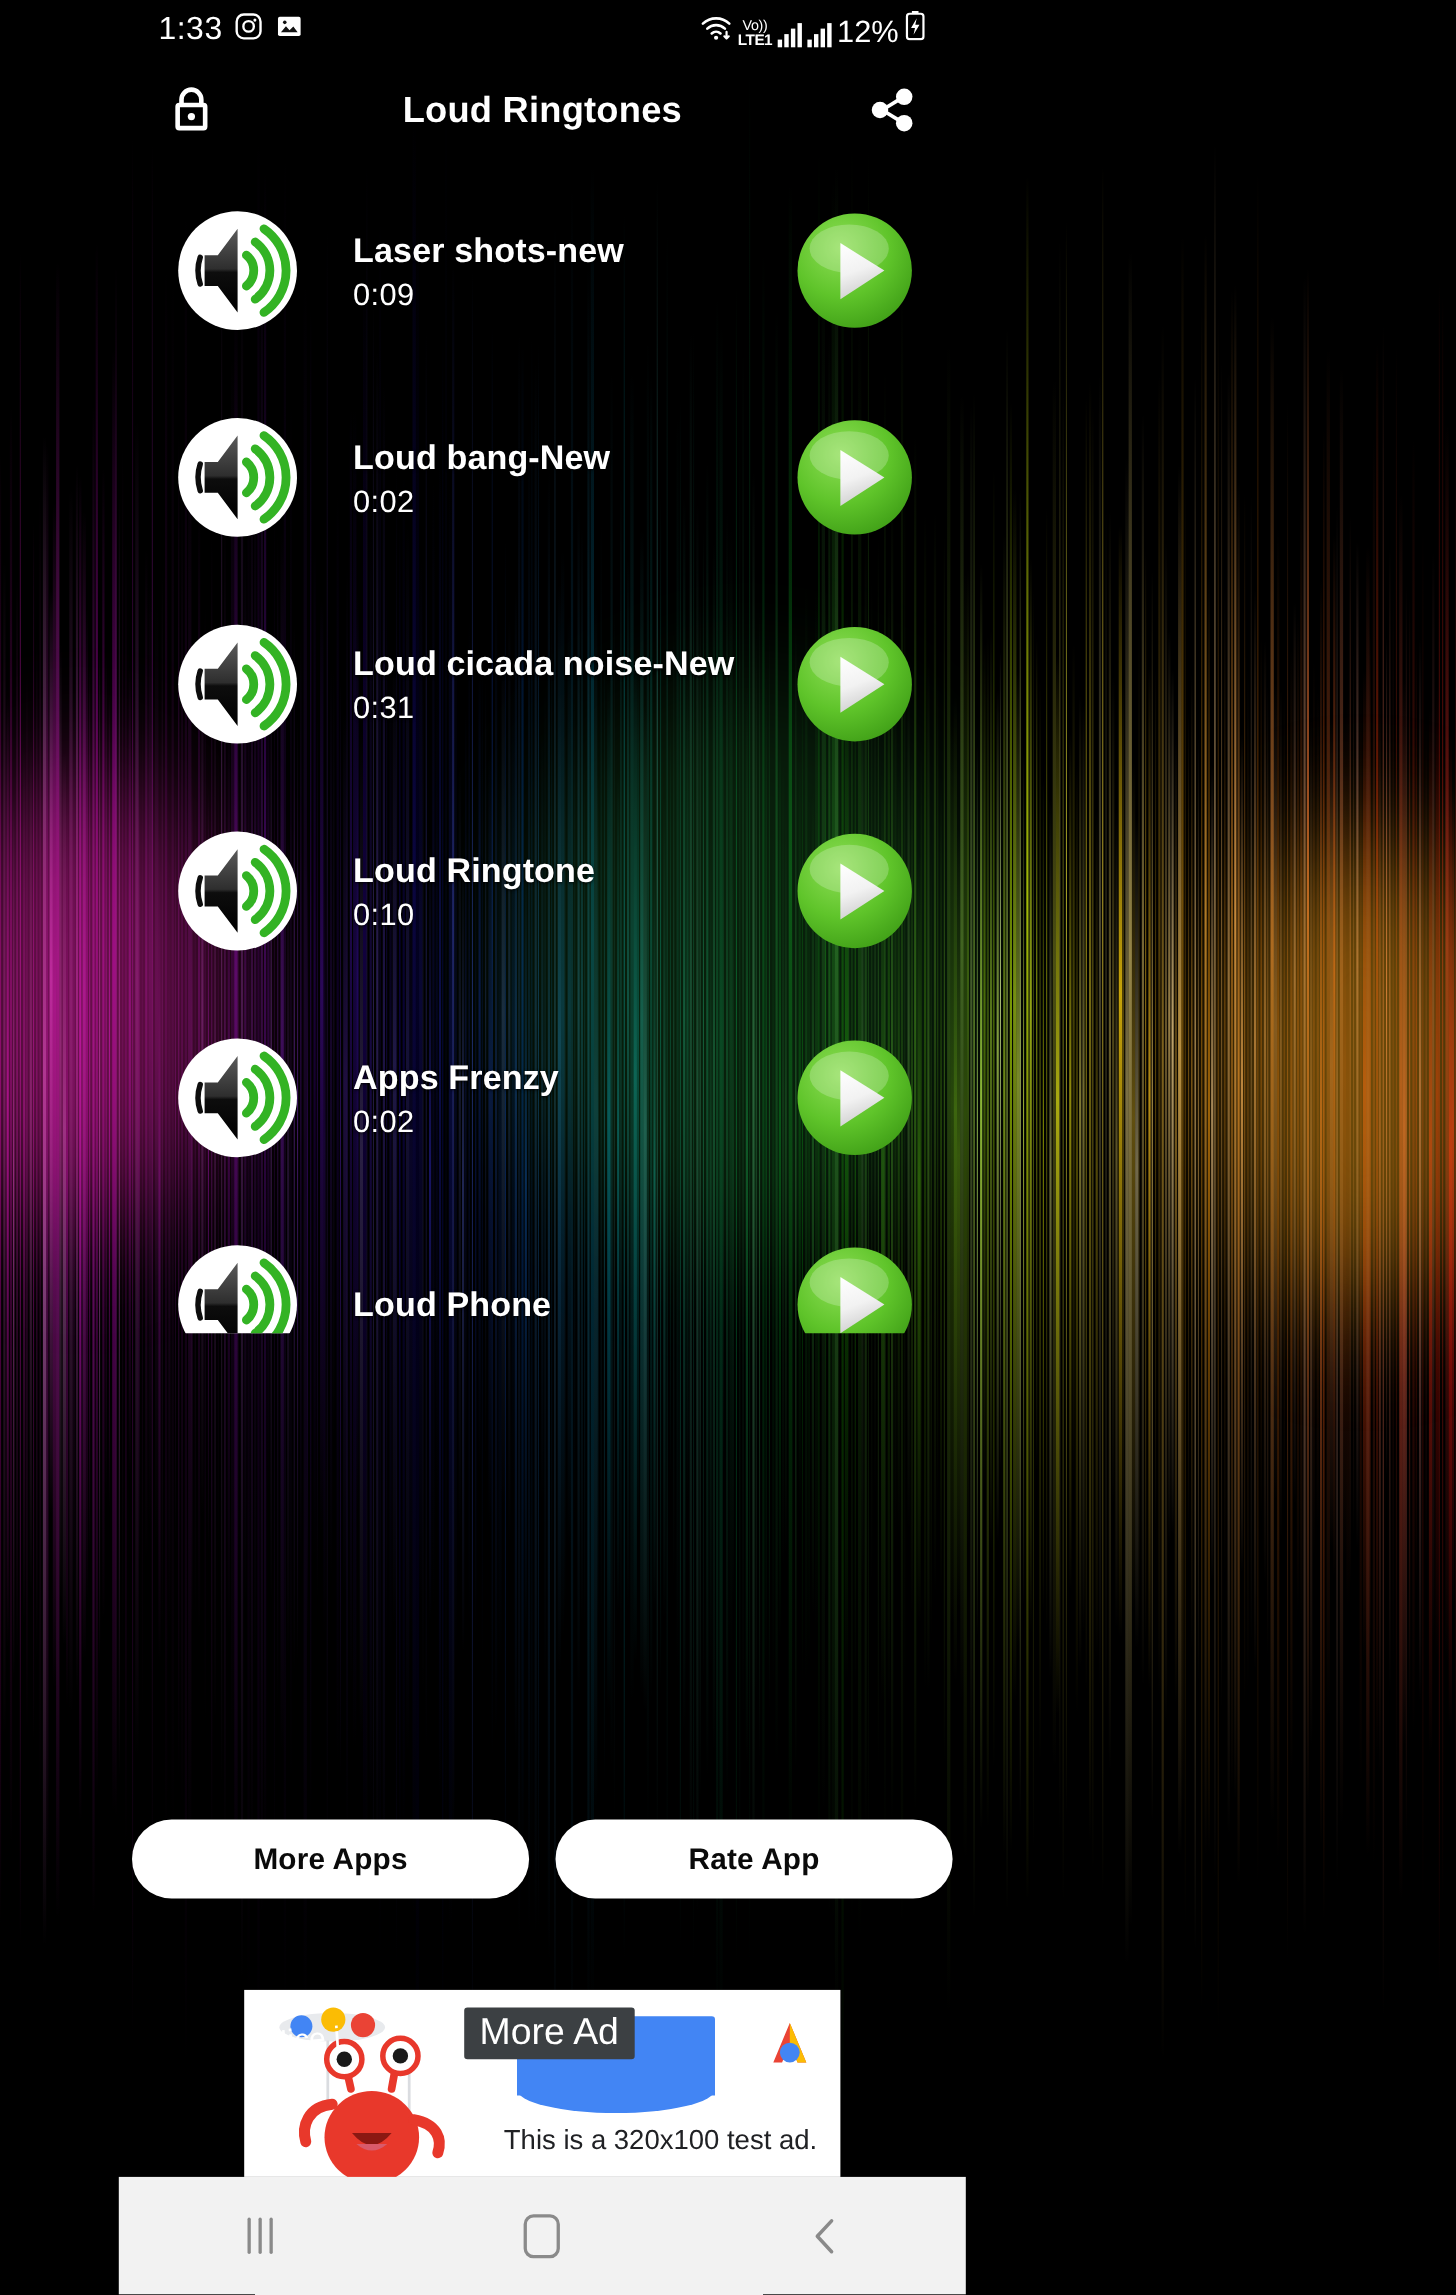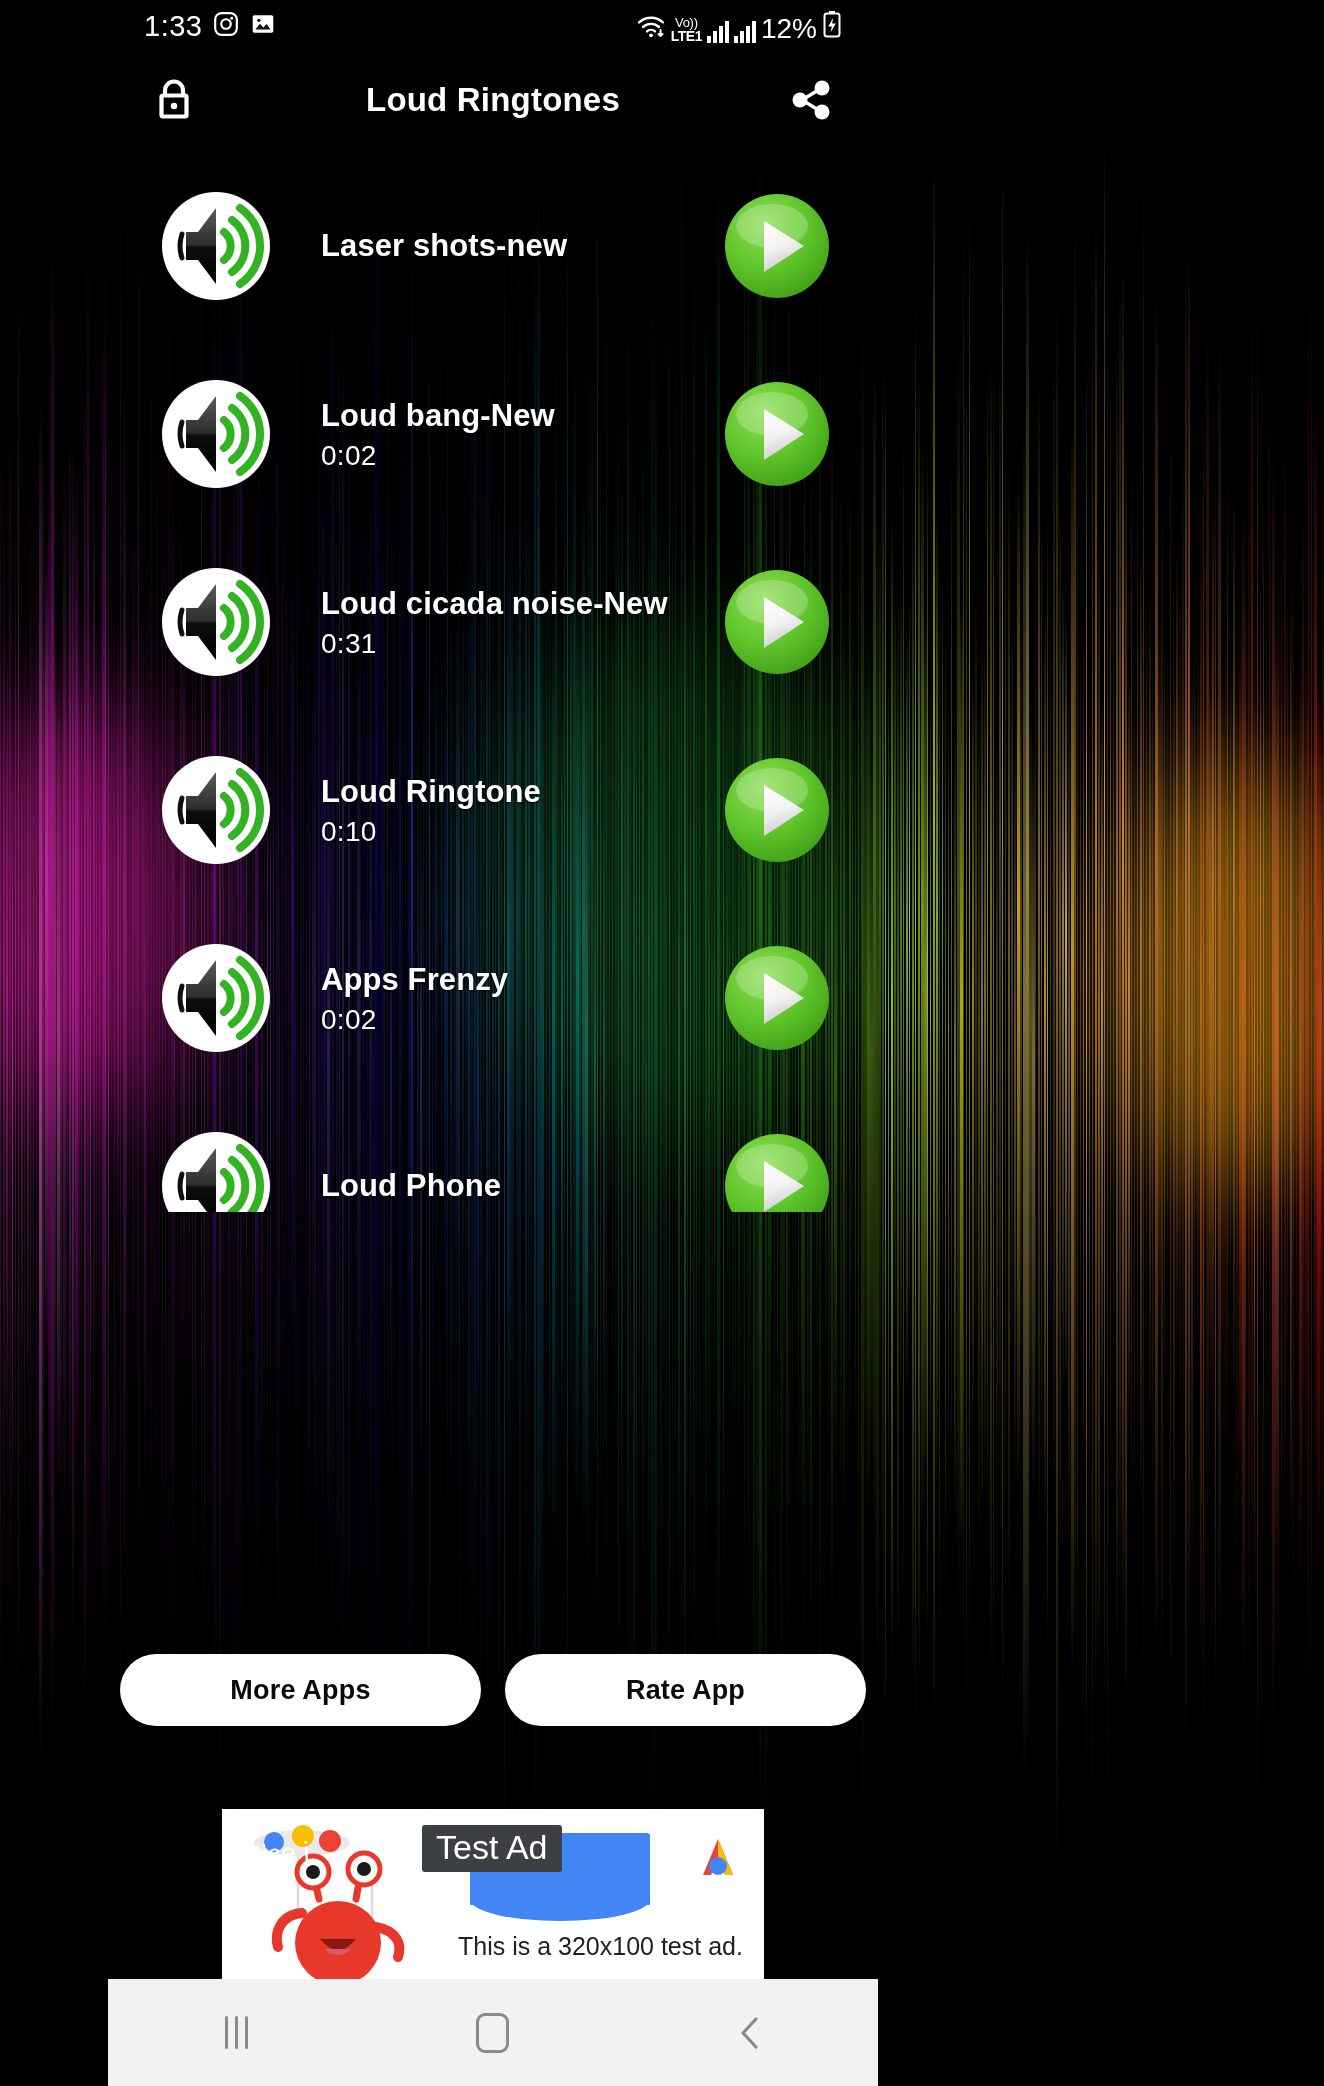--- a/index.html
+++ b/index.html
@@ -625,20 +625,21 @@
               </linearGradient>
             </defs>
             <path d="M26 42 h12 L56 18 v76 L38 70 H26 z" fill="url(#spkg)"></path>
             <path d="M22 44 q-4 12 0 24" fill="none" stroke="#0d0d0d" stroke-width="5" stroke-linecap="round"></path>
             <path d="M64 42 a18 18 0 0 1 0 28" fill="none" stroke="#33b324" stroke-width="8" stroke-linecap="round"></path>
             <path d="M72 30 a32 32 0 0 1 0 52" fill="none" stroke="#33b324" stroke-width="8" stroke-linecap="round"></path>
             <path d="M80 18 a46 46 0 0 1 0 76" fill="none" stroke="#33b324" stroke-width="8" stroke-linecap="round"></path>
           </svg></div>
         <div class="row-text">
           <div class="row-title">Laser shots-new</div>
+          <div class="row-dur">0:09</div>
         </div>
         <div class="play-btn"><svg viewBox="0 0 106 106" width="106" height="106">
             <defs>
               <radialGradient id="pg" cx="38%" cy="30%" r="78%">
                 <stop offset="0%" stop-color="#8ede56"></stop>
                 <stop offset="55%" stop-color="#5fc42a"></stop>
                 <stop offset="100%" stop-color="#3e9d16"></stop>
               </radialGradient>
               <linearGradient id="tg" x1="0" y1="0" x2="0.3" y2="1">
                 <stop offset="0%" stop-color="#ffffff"></stop>
@@ -869,21 +870,21 @@
       <circle cx="124" cy="54" r="16" fill="#fff" stroke="#e8382b" stroke-width="5"></circle>
       <circle cx="124" cy="54" r="7" fill="#1a1a1a"></circle>
       <path d="M62 98 C40 100 34 118 38 132" stroke="#e8382b" stroke-width="10" fill="none" stroke-linecap="round"></path>
       <path d="M136 112 C158 116 162 130 158 142" stroke="#e8382b" stroke-width="10" fill="none" stroke-linecap="round"></path>
       <path d="M80 124 q18 22 36 0 z" fill="#8b1812"></path>
       <path d="M84 134 q14 12 28 0 z" fill="#d95a6a"></path>
     </svg>
 
     <div id="ad-blue"></div>
     <div id="ad-blue-txt">Nice j</div>
-    <div id="ad-badge">Test Ad</div>
+    <div id="ad-badge">More Ad</div>
     <div id="ad-line">This is a 320x100 test ad.</div>
     <svg id="ad-logo" viewBox="0 0 48 48">
       <path d="M24 6 L39 42 H31 L24 24 L17 42 H9 Z" fill="#ea4335"></path>
       <path d="M24 6 L39 42 H31 L24 24Z" fill="#fbbc04"></path>
       <circle cx="24" cy="33" r="9" fill="#4285f4"></circle>
     </svg>
   </div>
 </div>
 
 <div id="navbar">

